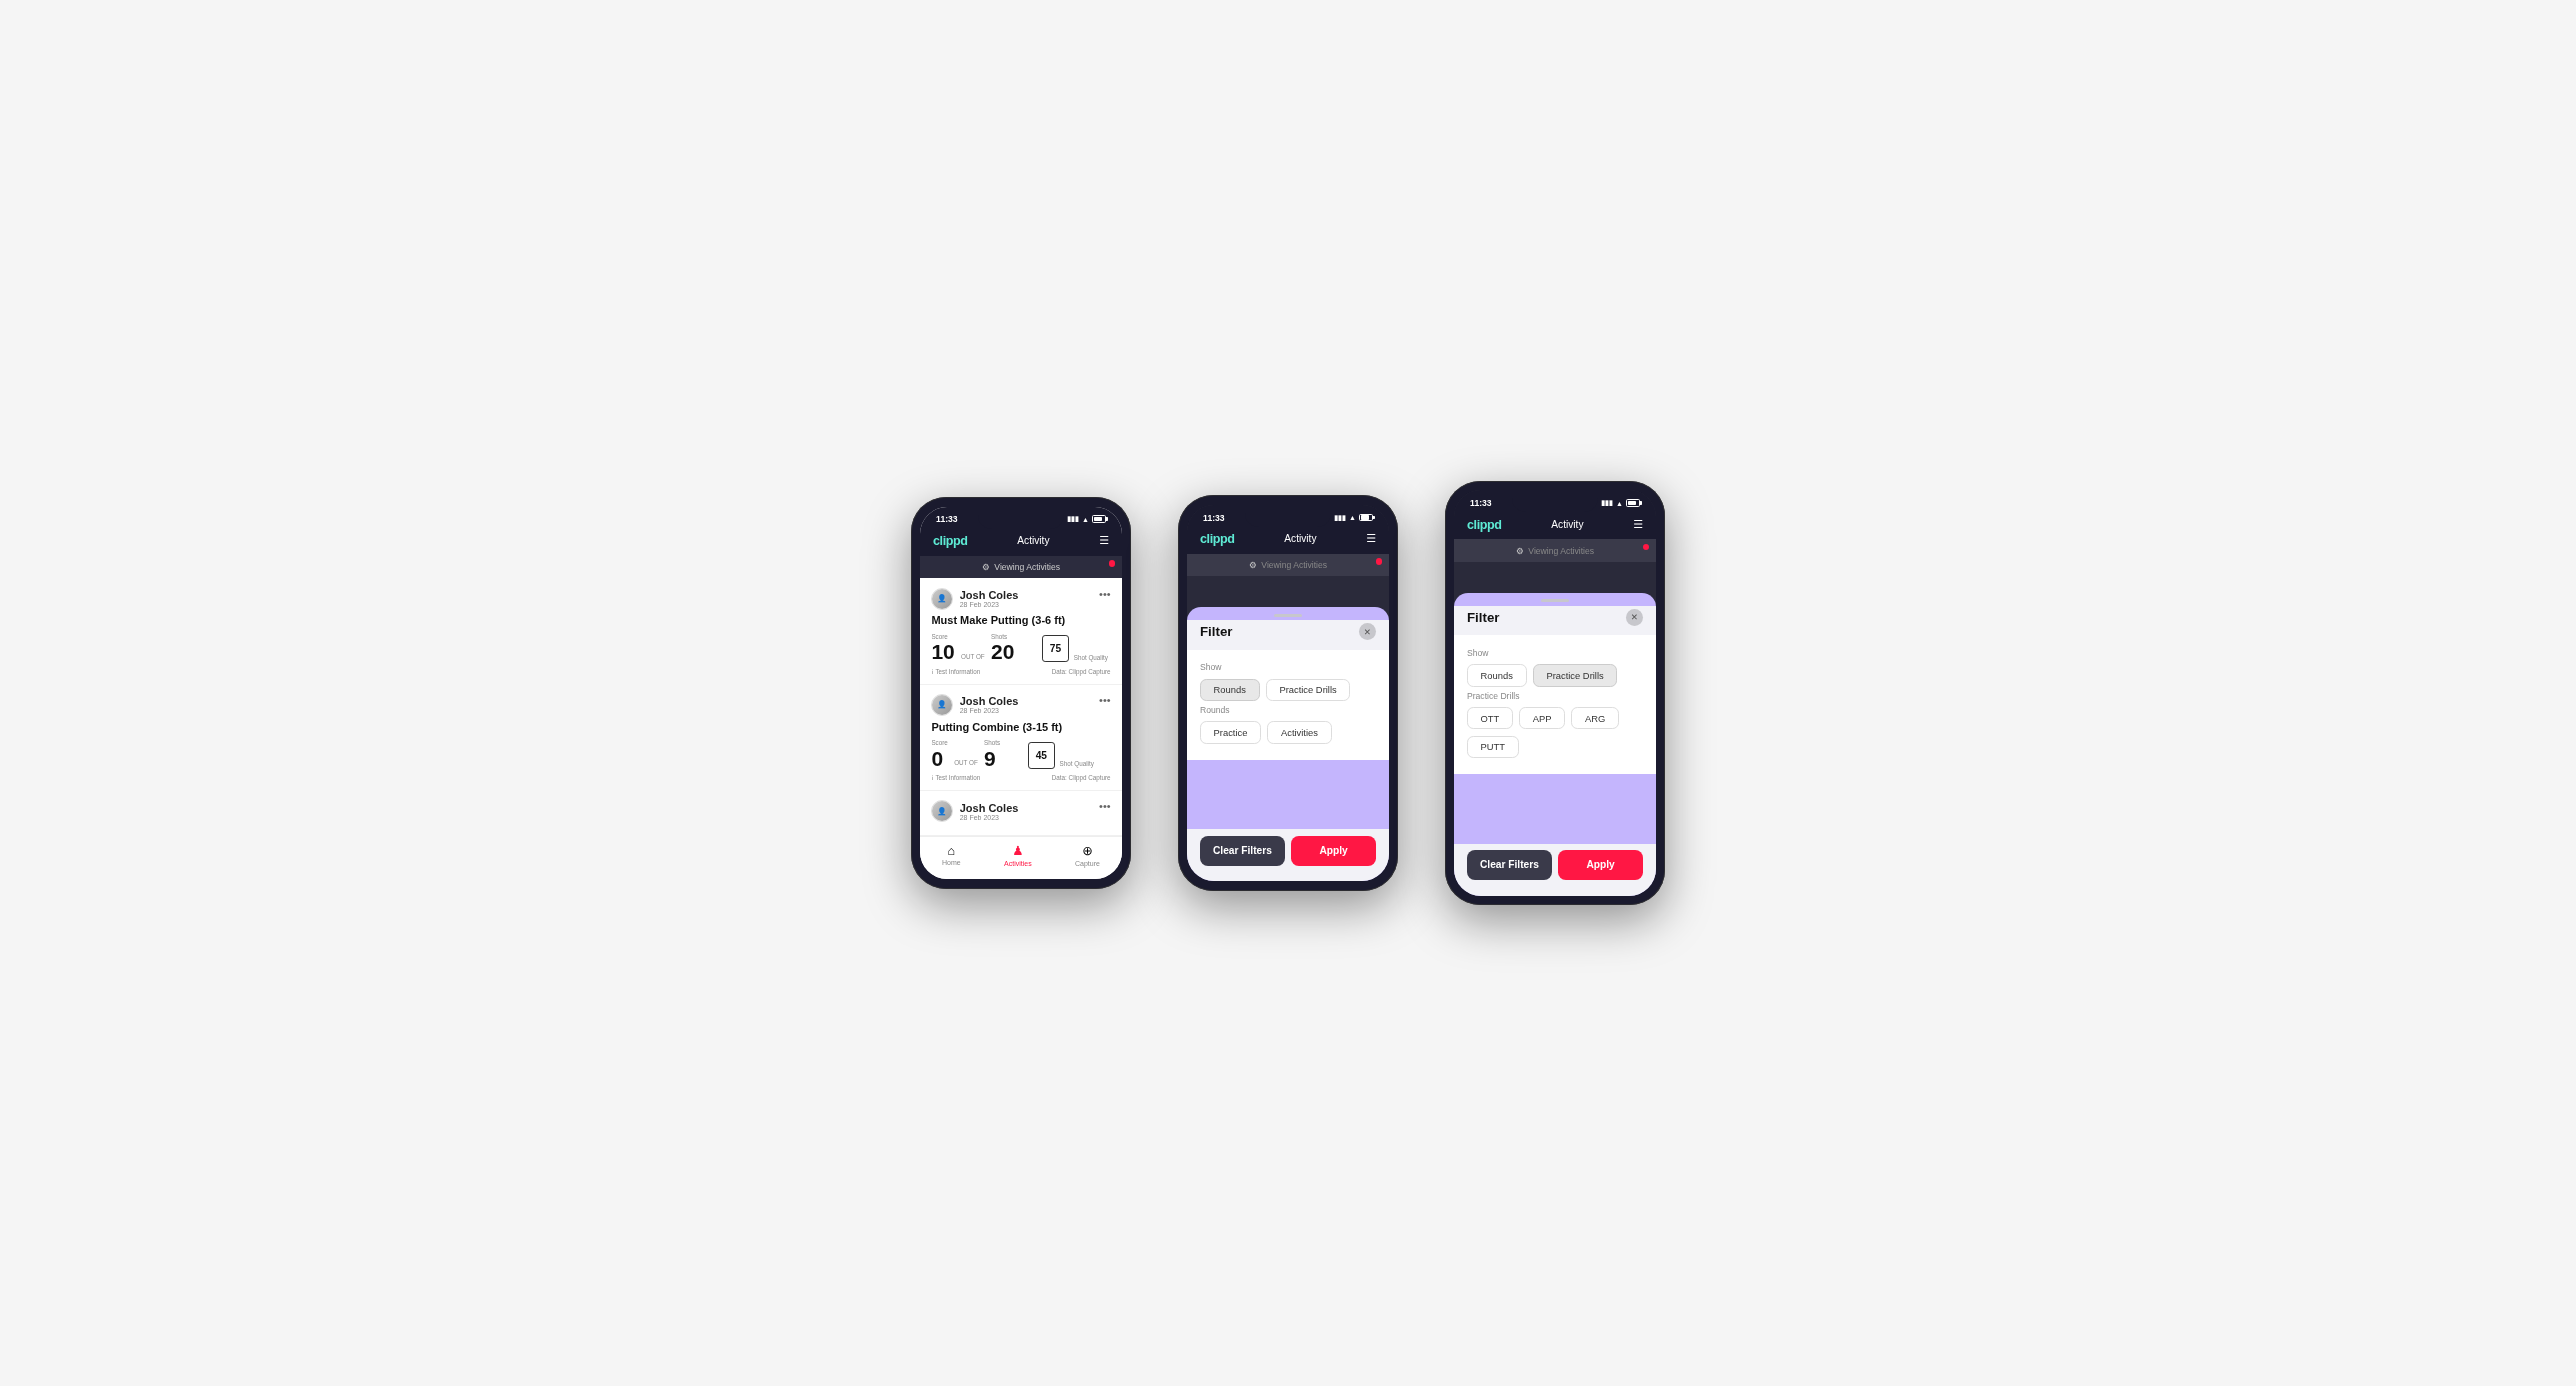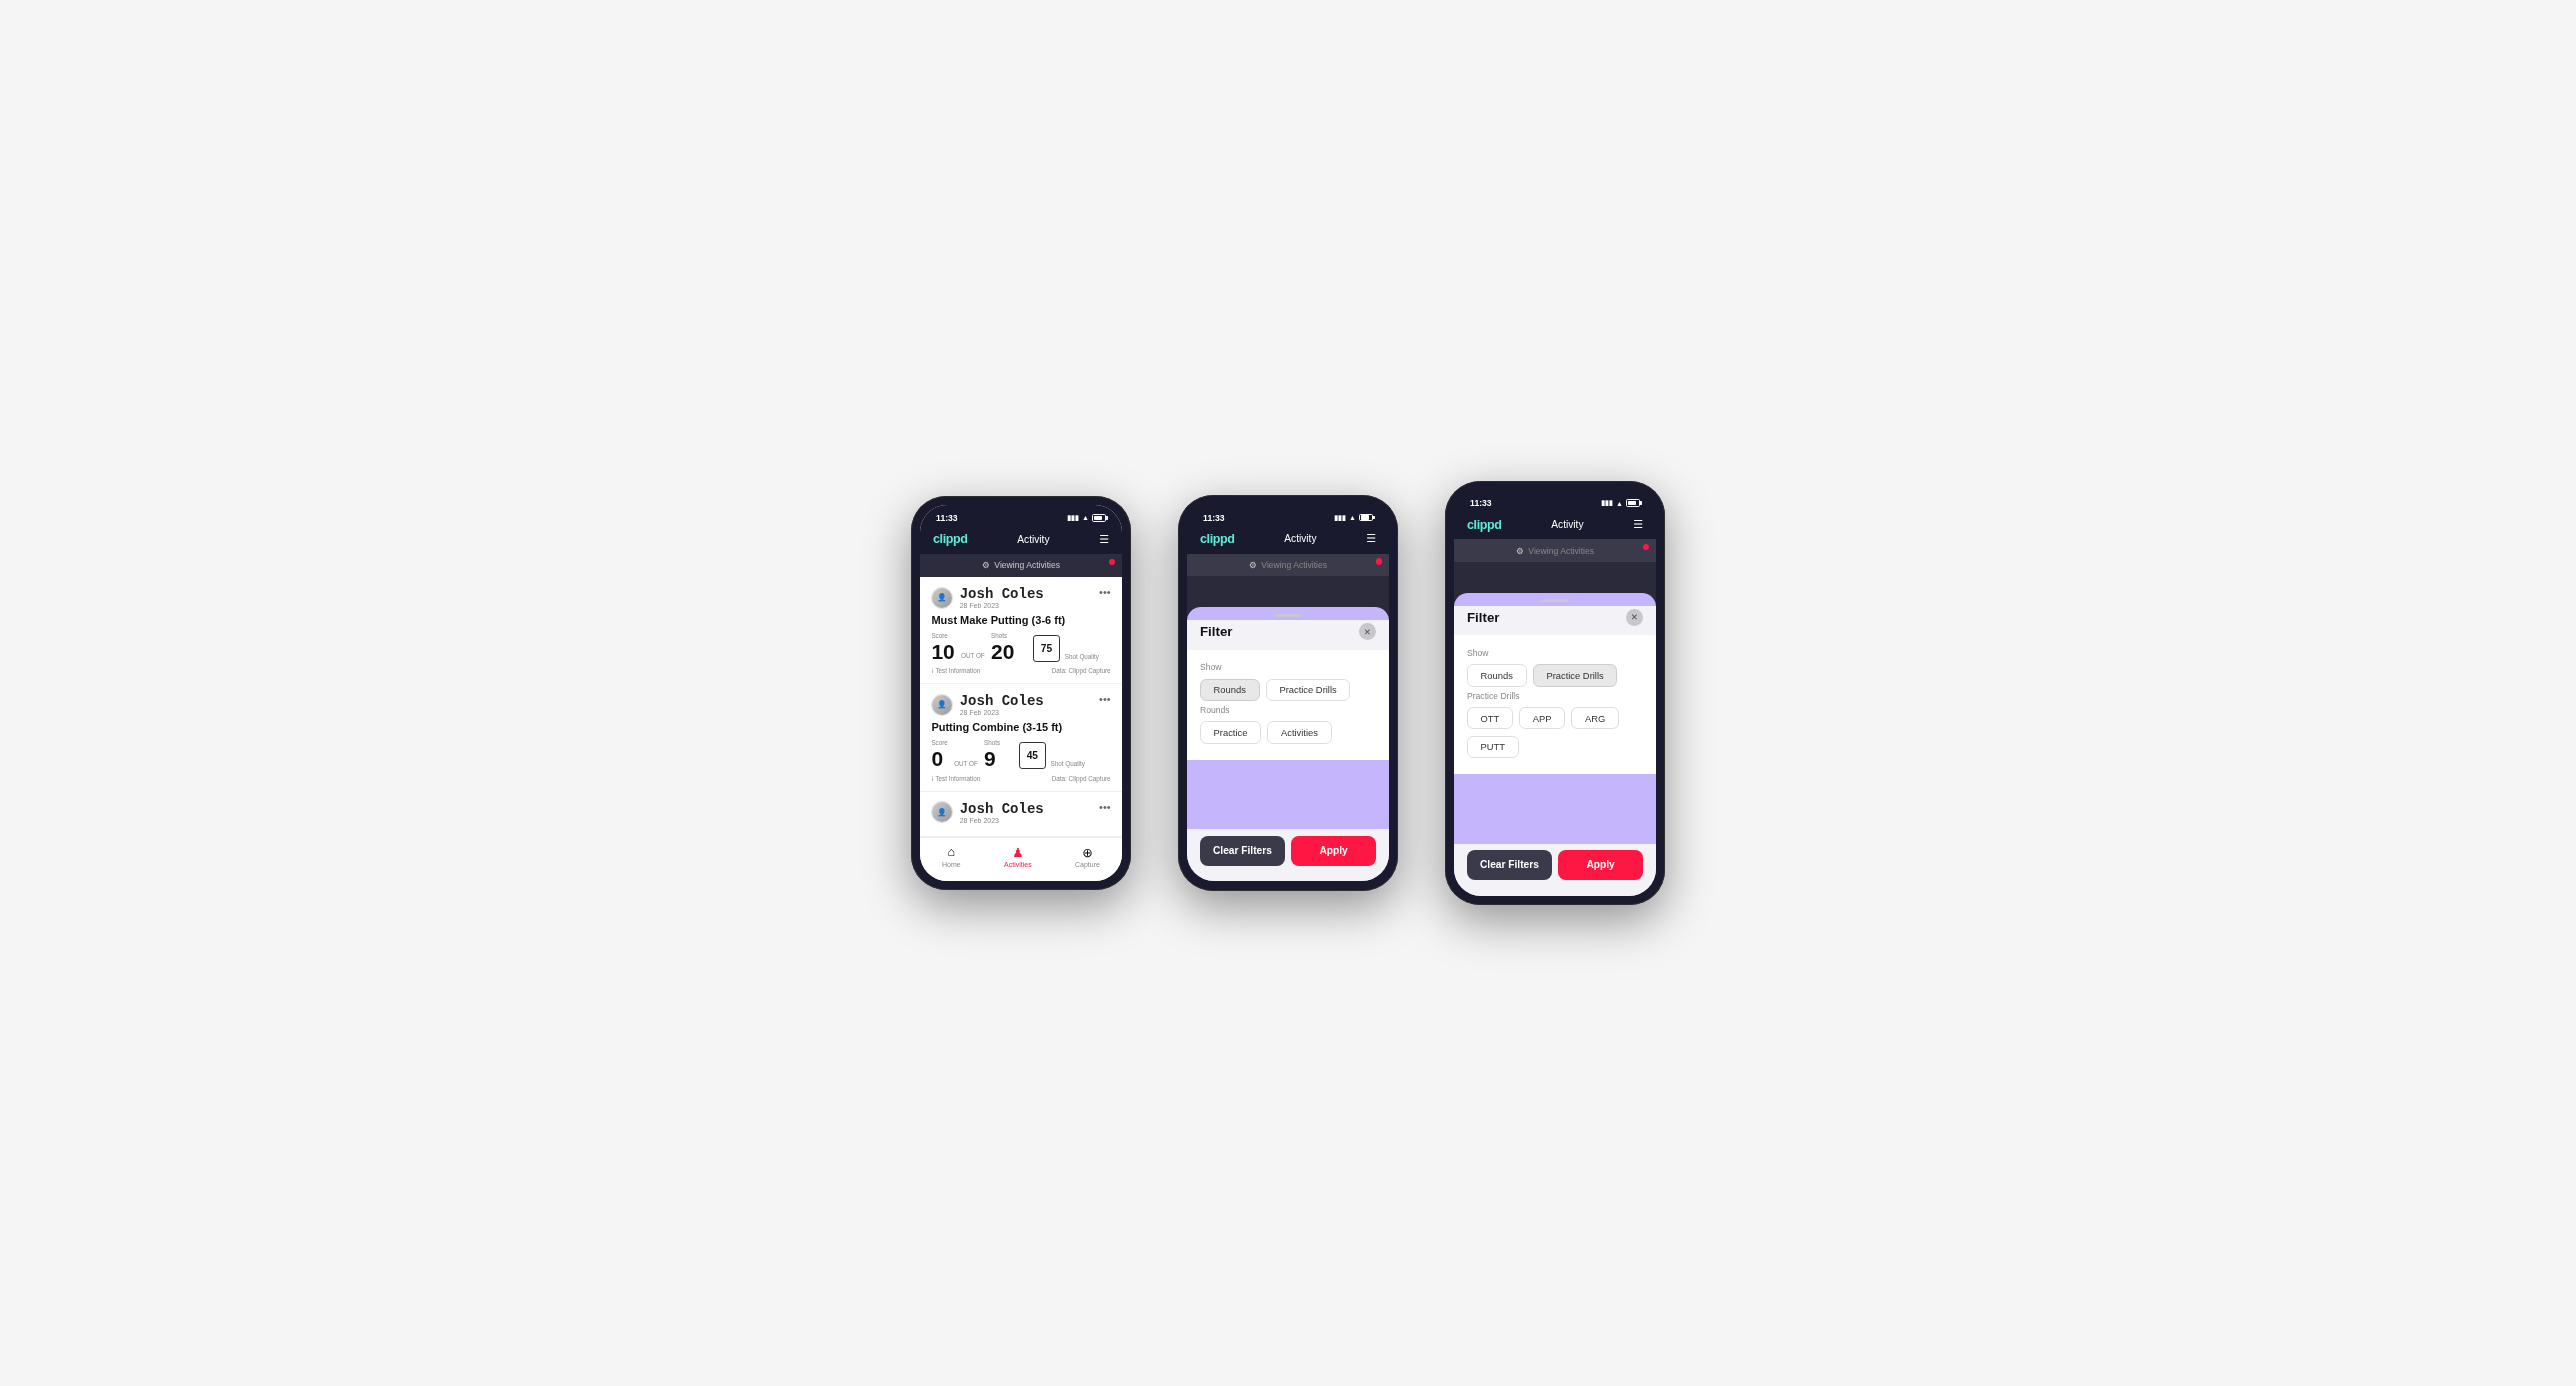--- a/index.html
+++ b/index.html
@@ -179,24 +179,23 @@
     }
     .avatar-img {
       width: 100%;
       height: 100%;
       background: linear-gradient(135deg, #ccc, #999);
       display: flex;
       align-items: center;
       justify-content: center;
     }
     .user-name {
-      font-size: 14px;
+      font-size: 11px;
       font-weight: 600;
       color: #222;
-      font-family: Liberation Mono, monospace;
     }
     .user-date {
       font-size: 7px;
       color: #888;
     }
     .more-icon {
       font-size: 11px;
       color: #666;
       cursor: pointer;
     }
@@ -240,21 +239,21 @@
       width: 27px;
       height: 27px;
       border: 1.6px solid #333;
       border-radius: 3.1px;
       display: flex;
       align-items: center;
       justify-content: center;
       font-size: 10.2px;
       font-weight: 700;
       color: #111;
-      margin-left: 14px;
+      margin-left: 23px;
     }
     .card-footer {
       display: flex;
       justify-content: space-between;
       align-items: center;
     }
     .test-info {
       font-size: 6.3px;
       color: #888;
       display: flex;

